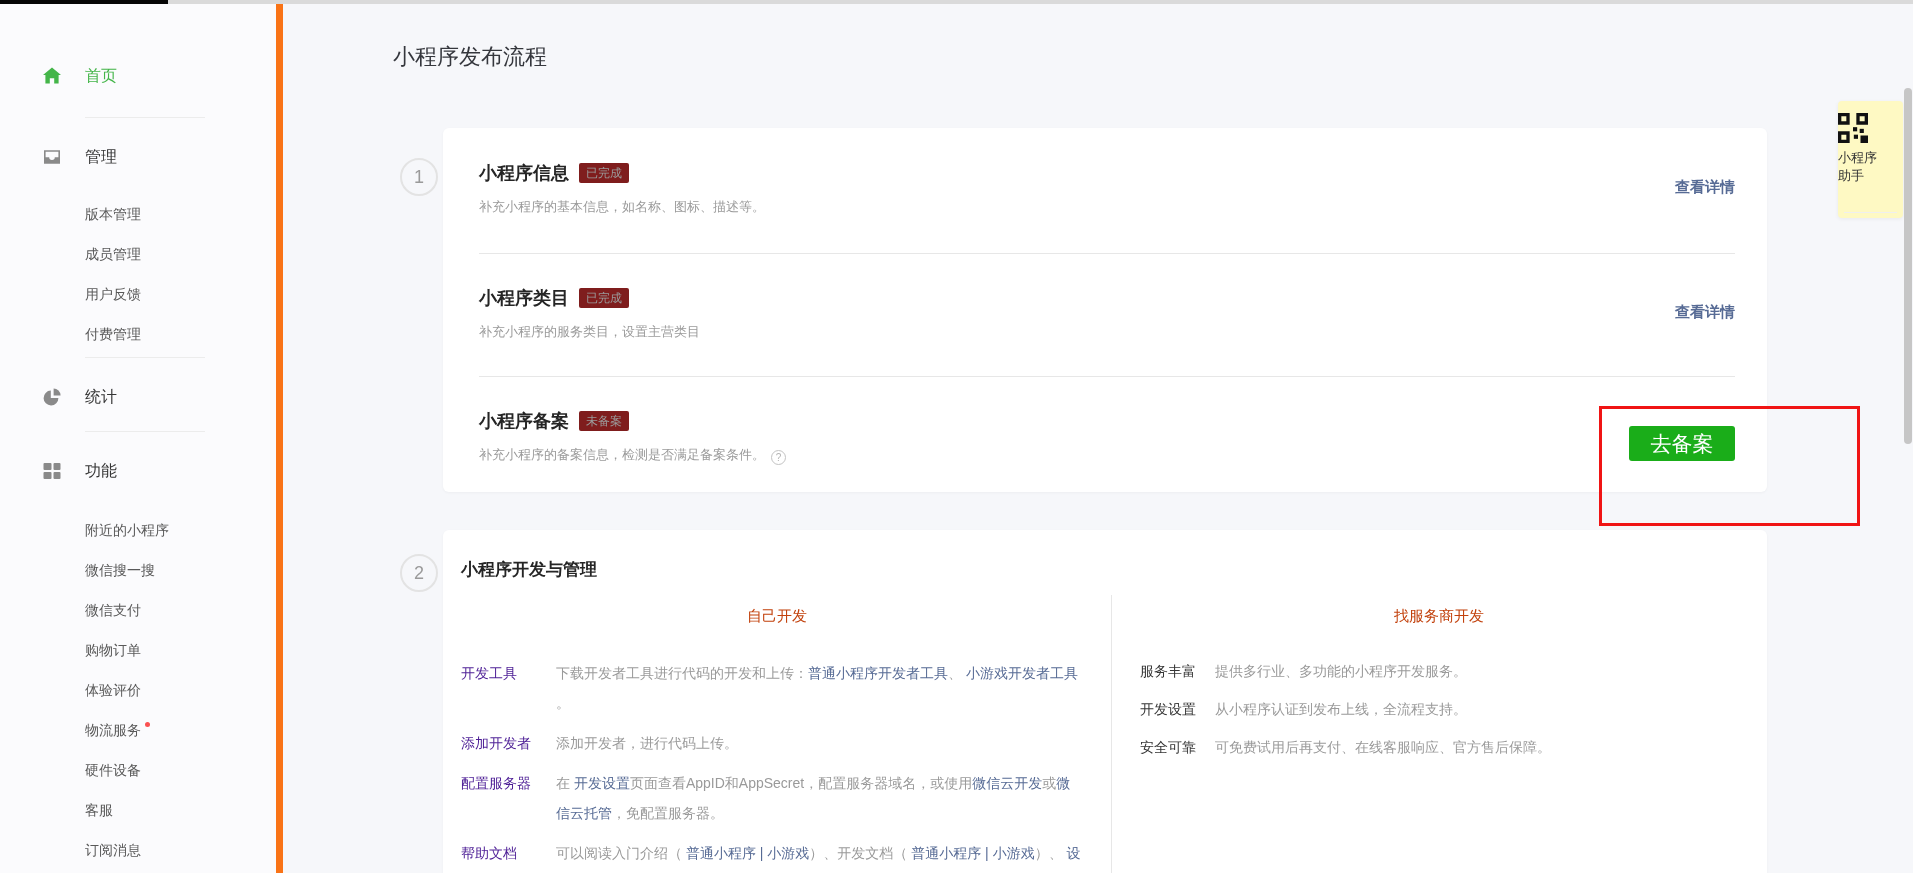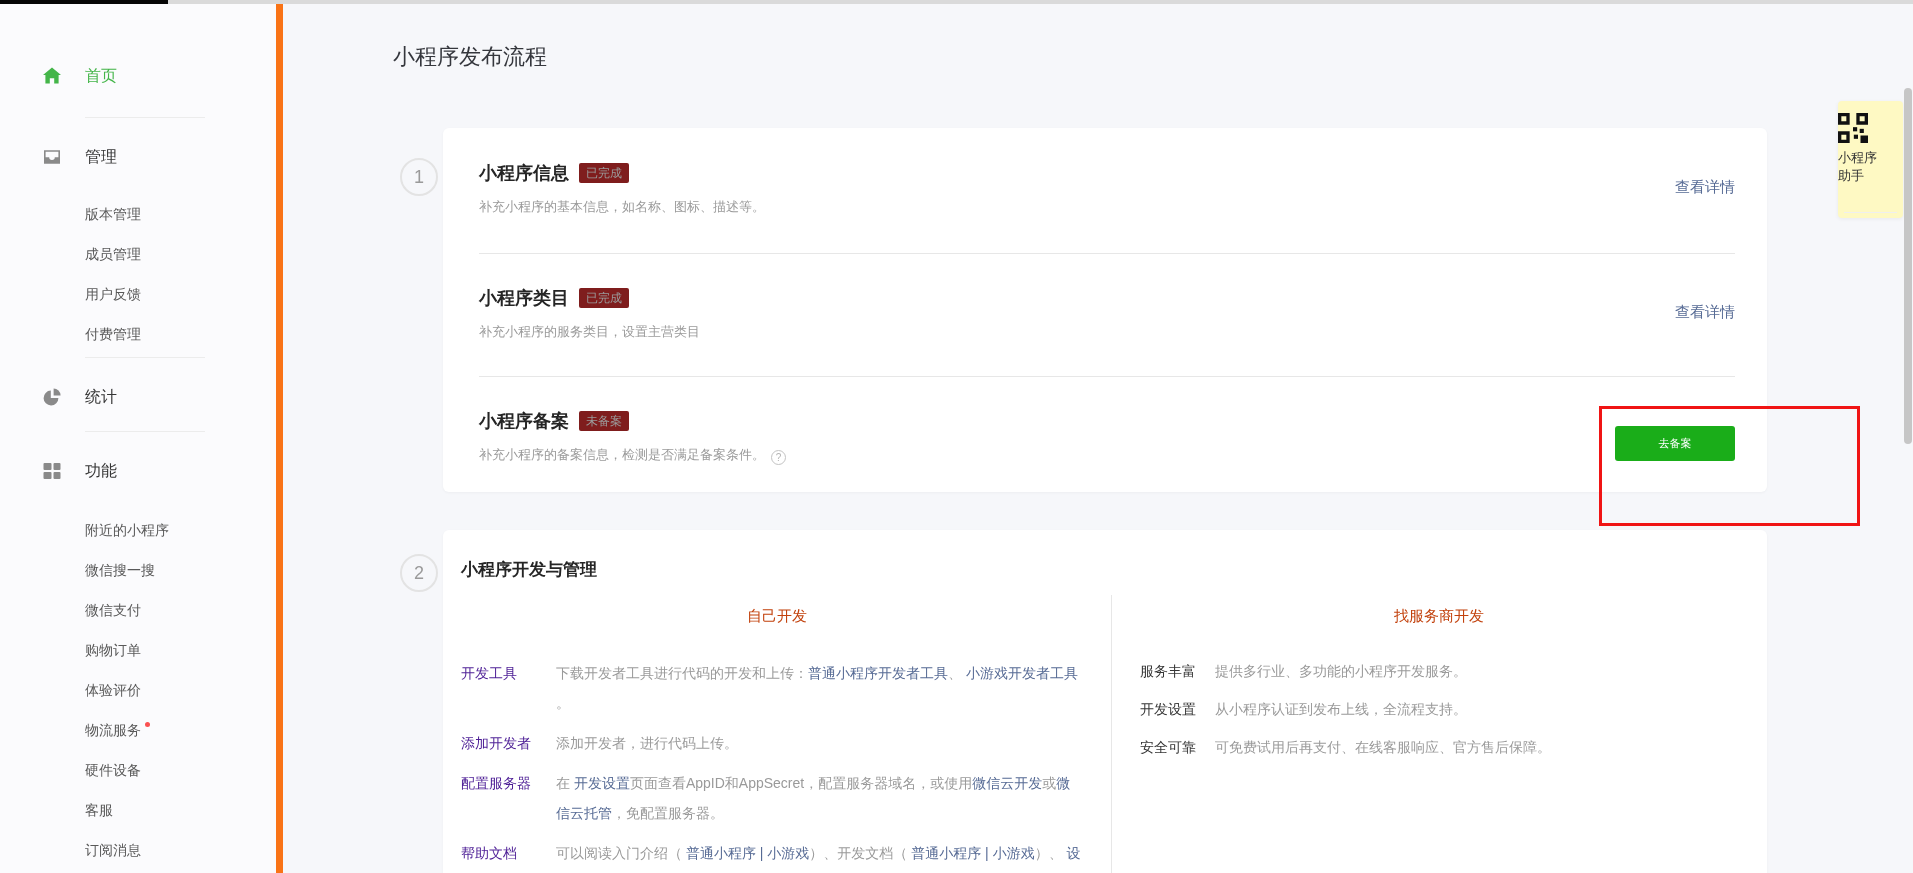--- a/index.html
+++ b/index.html
@@ -64,24 +64,24 @@
   .badge {
     display:inline-block; margin-left:10px; padding:3px 7px; font-size:12px; font-weight:400;
     color:#9b9b9b; background:#7f1d1d; border-radius:2px; line-height:14px;
   }
   .row-desc { margin-top:13px; font-size:13px; color:#9a9a9a; }
   .qmark {
     display:inline-block; width:15px; height:15px; margin-left:6px;
     border:1px solid #c3c3c3; border-radius:50%; color:#b3b3b3;
     font-size:10px; line-height:13px; text-align:center; vertical-align:-2px; cursor:pointer;
   }
-  .detail-link { position:absolute; right:32px; top:50px; font-size:15px; color:#576b95; cursor:pointer; text-decoration:none; }
+  .detail-link { position:absolute; right:32px; top:50px; font-size:15px; color:#576b95; cursor:pointer; text-decoration:none;font-weight:bold; }
   .go-btn {
-    position:absolute; right:32px; top:50px; width:120px; height:35px;
-    background:#1aad19; color:#fff; font-size:11px; border:0; border-radius:3px; cursor:pointer;
+    position:absolute; right:32px; top:50px; width:106px; height:35px;
+    background:#1aad19; color:#fff; font-size:21px; border:0; border-radius:3px; cursor:pointer;
   }
 
   
   .card2-title { margin:28px 0 0 18px; font-size:17px; font-weight:700; color:#252525; }
   .cols { display:flex; margin-top:14px; }
   .col-left  { width:668px; }
   .col-right { width:655px; border-left:1px solid #e7e7e7; }
   .col-header { text-align:center; font-size:15px; color:#c2410c; margin-top:12px; }
   .dev-rows { margin-top:32px; }
   .dev-row { display:flex; padding-left:18px; margin-bottom:10px; line-height:30px; font-size:14px; }

